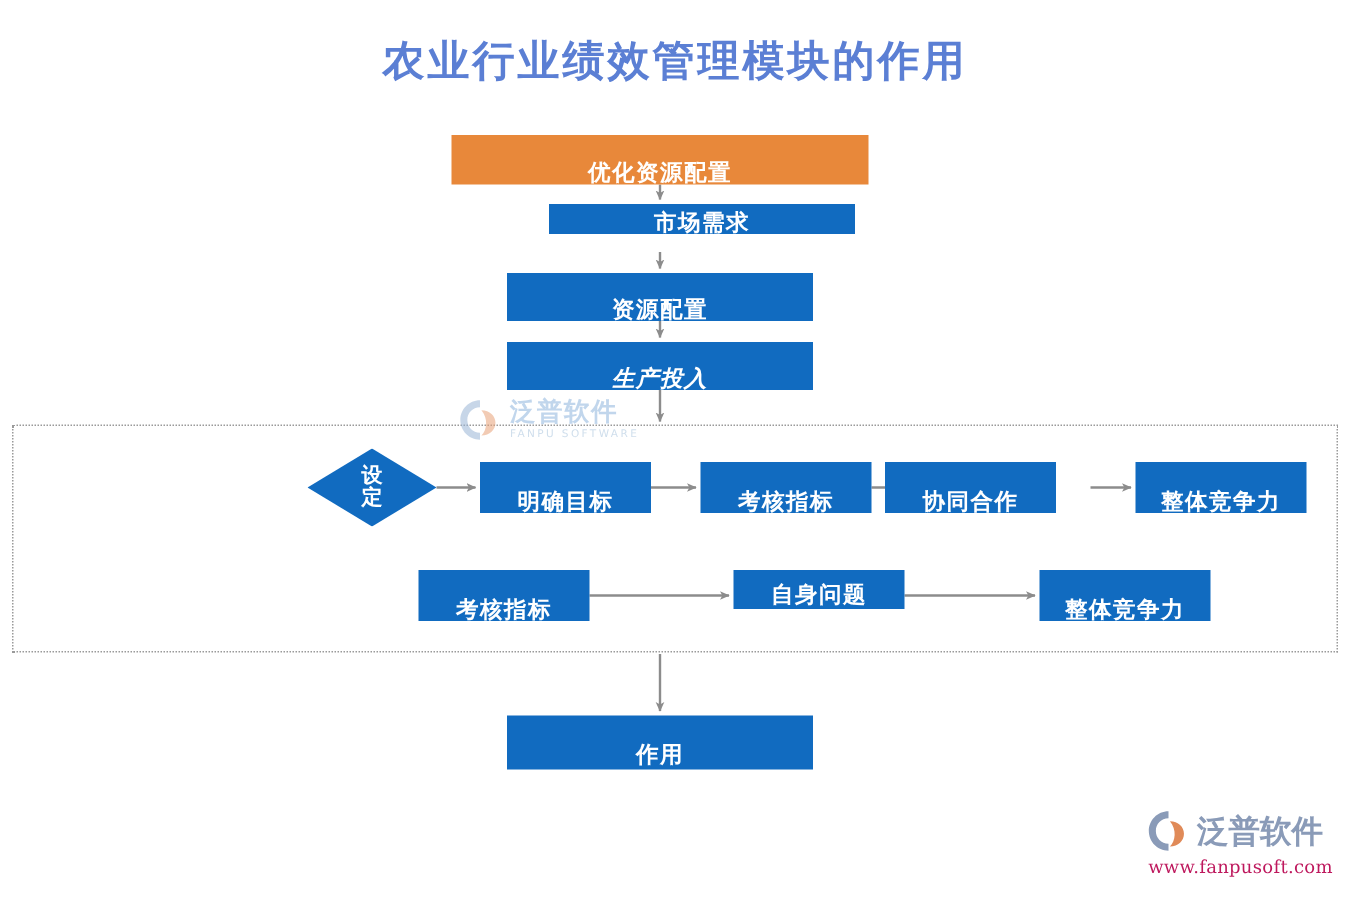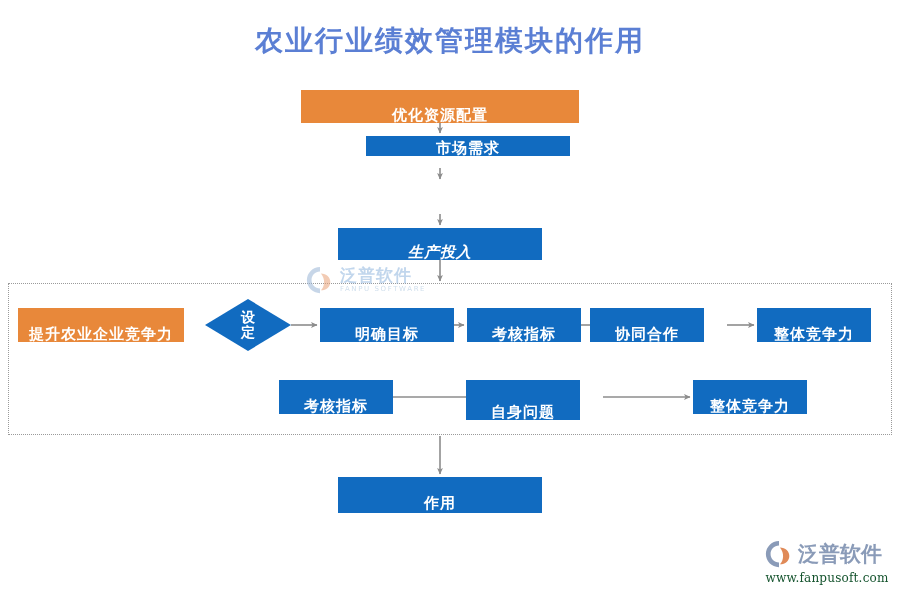--- a/index.html
+++ b/index.html
@@ -150,21 +150,21 @@
   }
   .logo-cn {
     font-size: 21px;
     font-weight: bold;
     color: #8a9bb8;
     letter-spacing: 0px;
     line-height: 1;
   }
   .logo-url {
     font-size: 12px;
-    color: #14532d;
+    color: #be185d;
     letter-spacing: 0.2px;
     margin-top: 1px;
     font-family: "DejaVu Serif", "Liberation Serif", serif;
     text-align: center;
     width: 126px;
   }
 </style>
 </head>
 <body>
 
@@ -209,55 +209,55 @@
       <line x1="440" y1="436" x2="440" y2="474"></line>
     </g>
   </svg>
 
   <div class="abs box orange" style="left:301px;top:90px;width:278px;height:33px;">
     <span>优化资源配置</span>
   </div>
   <div class="abs box blue" style="left:338px;top:136px;width:204px;height:20px;margin-left:28px;">
     <span>市场需求</span>
   </div>
+  <div class="abs box blue" style="left:338px;top:182px;width:204px;height:32px;">
+    <span>资源配置</span>
+  </div>
   <div class="abs box blue" style="left:338px;top:228px;width:204px;height:32px;font-style:italic;">
     <span>生产投入</span>
   </div>
 
-  <div class="abs box orange" style="left:18px;top:308px;width:166px;height:34px;">
-    <span>提升农业企业竞争力</span>
-  </div>
 
   <div class="abs diamond-wrap" style="left:205px;top:299px;">
     <svg class="diamond-shape" viewBox="0 0 86 52" preserveAspectRatio="none">
       <polygon points="43,0 86,26 43,52 0,26" fill="#116BC0"></polygon>
     </svg>
     <div class="diamond-label">
       <span>设</span>
       <span>定</span>
     </div>
   </div>
 
-  <div class="abs box blue" style="left:320px;top:308px;width:134px;height:34px;">
+  <div class="abs box blue" style="left:320px;top:308px;width:114px;height:34px;">
     <span>明确目标</span>
   </div>
   <div class="abs box blue" style="left:467px;top:308px;width:114px;height:34px;">
     <span>考核指标</span>
   </div>
   <div class="abs box blue" style="left:590px;top:308px;width:114px;height:34px;">
     <span>协同合作</span>
   </div>
   <div class="abs box blue" style="left:757px;top:308px;width:114px;height:34px;">
     <span>整体竞争力</span>
   </div>
 
   <div class="abs box blue" style="left:279px;top:380px;width:114px;height:34px;">
     <span>考核指标</span>
   </div>
-  <div class="abs box blue" style="left:466px;top:380px;width:114px;height:40px;">
+  <div class="abs box blue" style="left:489px;top:380px;width:114px;height:26px;font-family:Liberation Mono, monospace;">
     <span>自身问题</span>
   </div>
   <div class="abs box blue" style="left:693px;top:380px;width:114px;height:34px;">
     <span>整体竞争力</span>
   </div>
 
   <div class="abs box blue" style="left:338px;top:477px;width:204px;height:36px;font-family:Liberation Mono, monospace;">
     <span>作用</span>
   </div>
 

